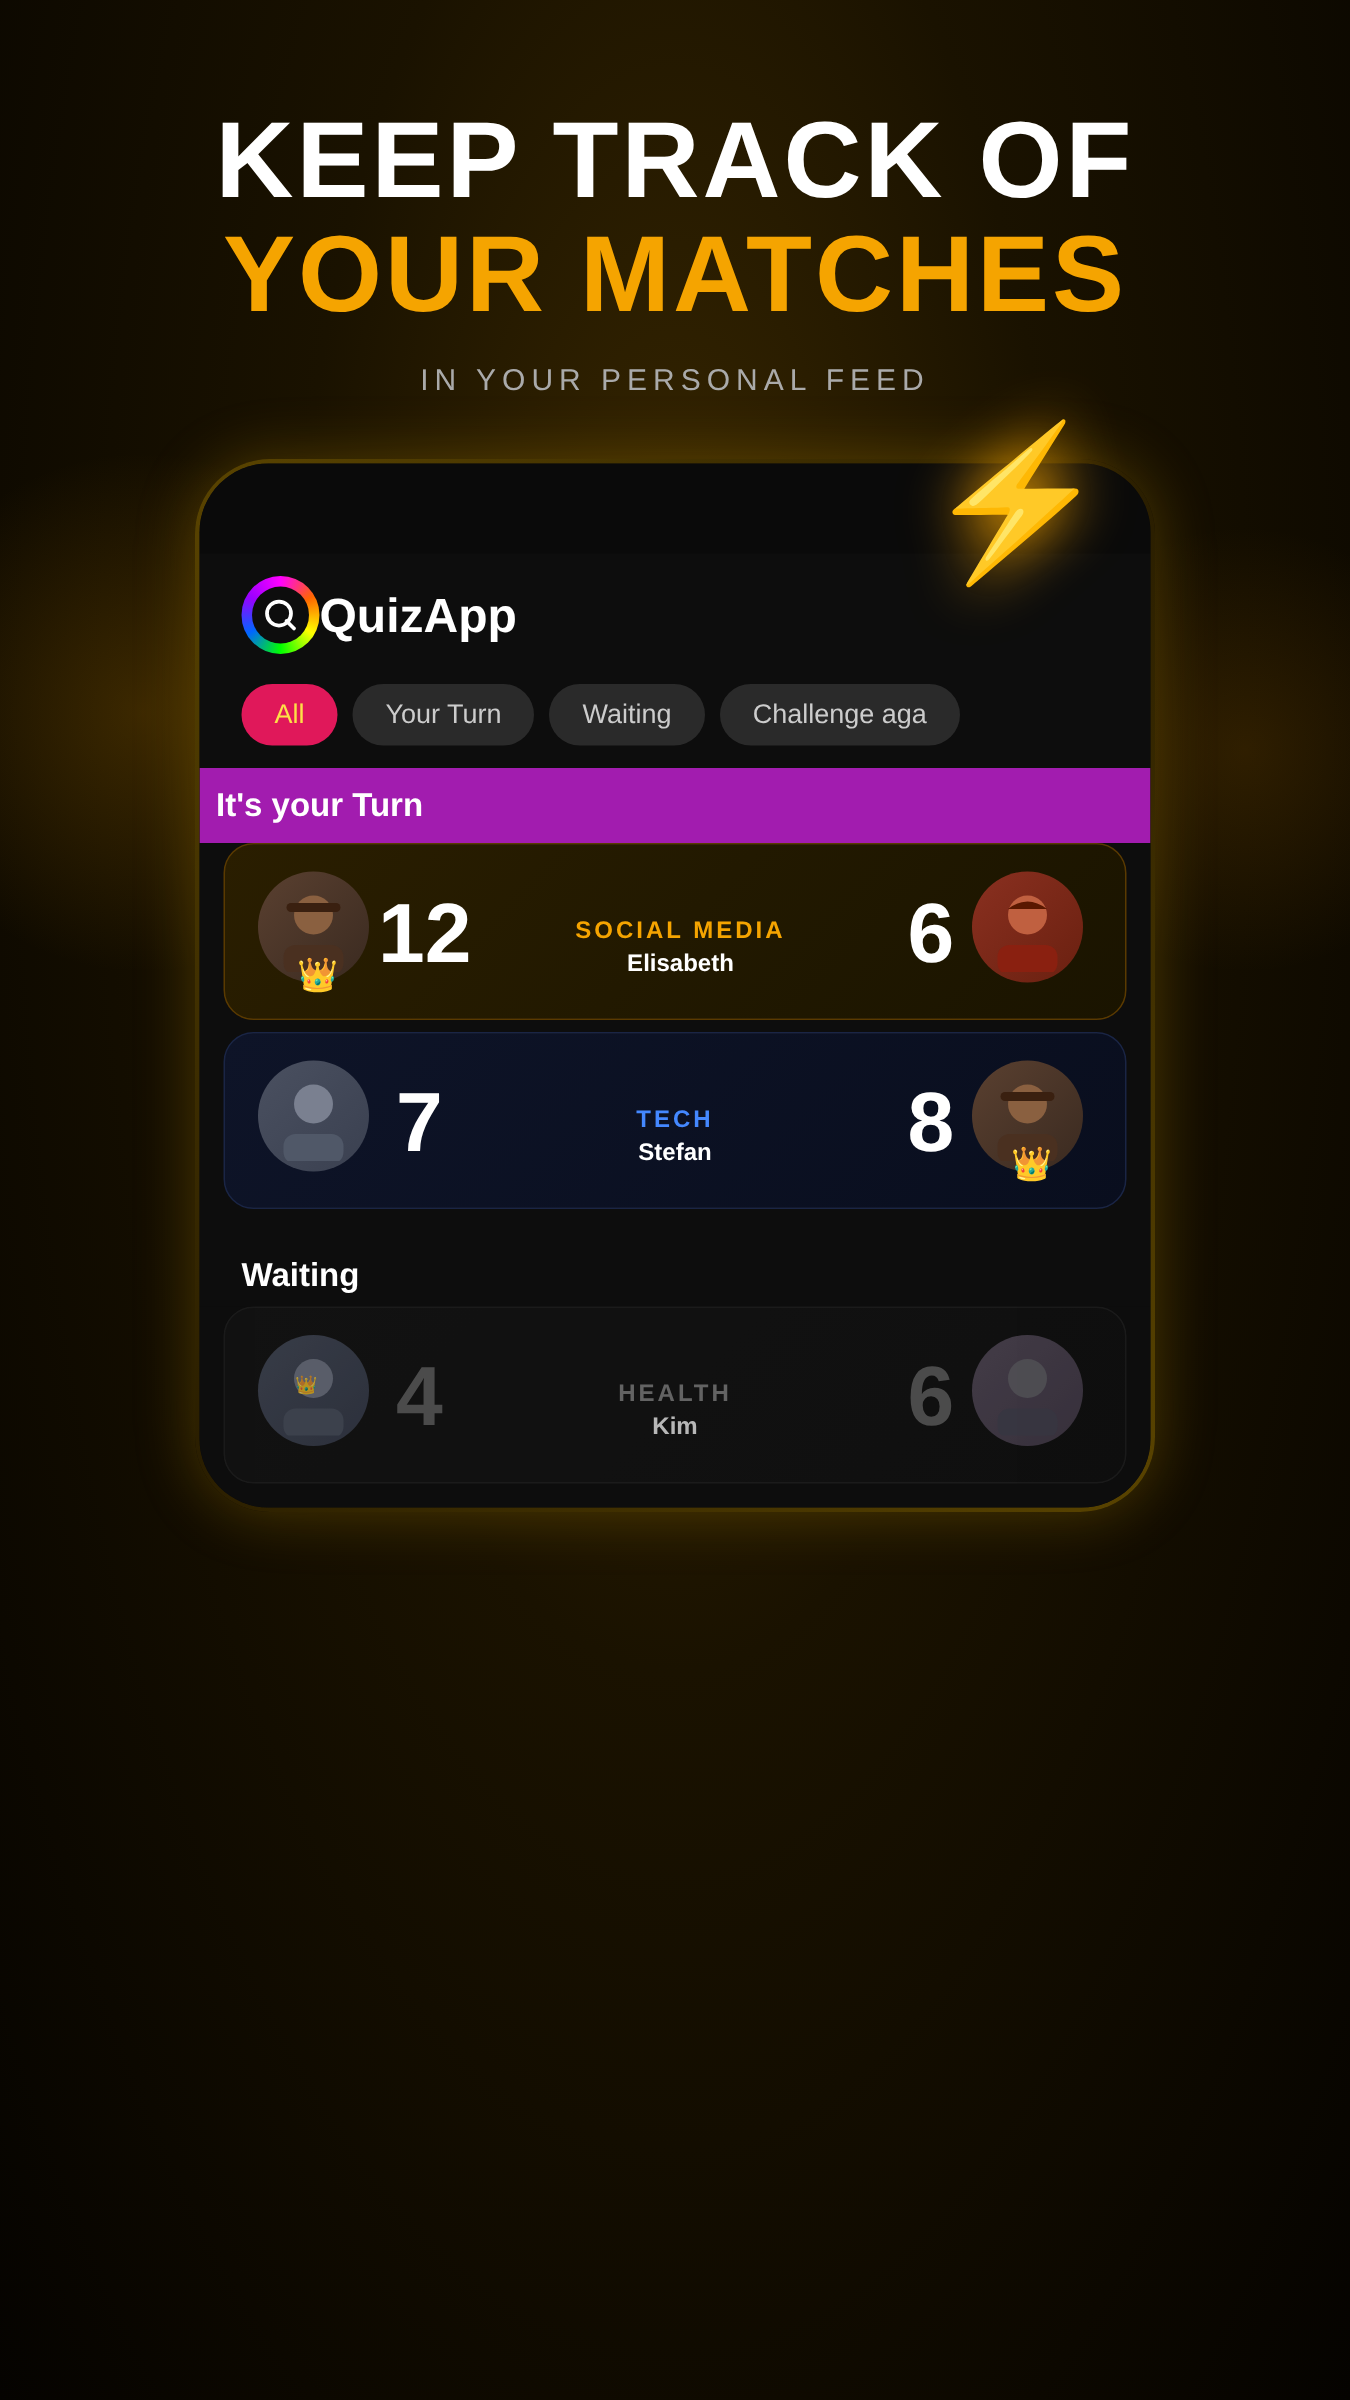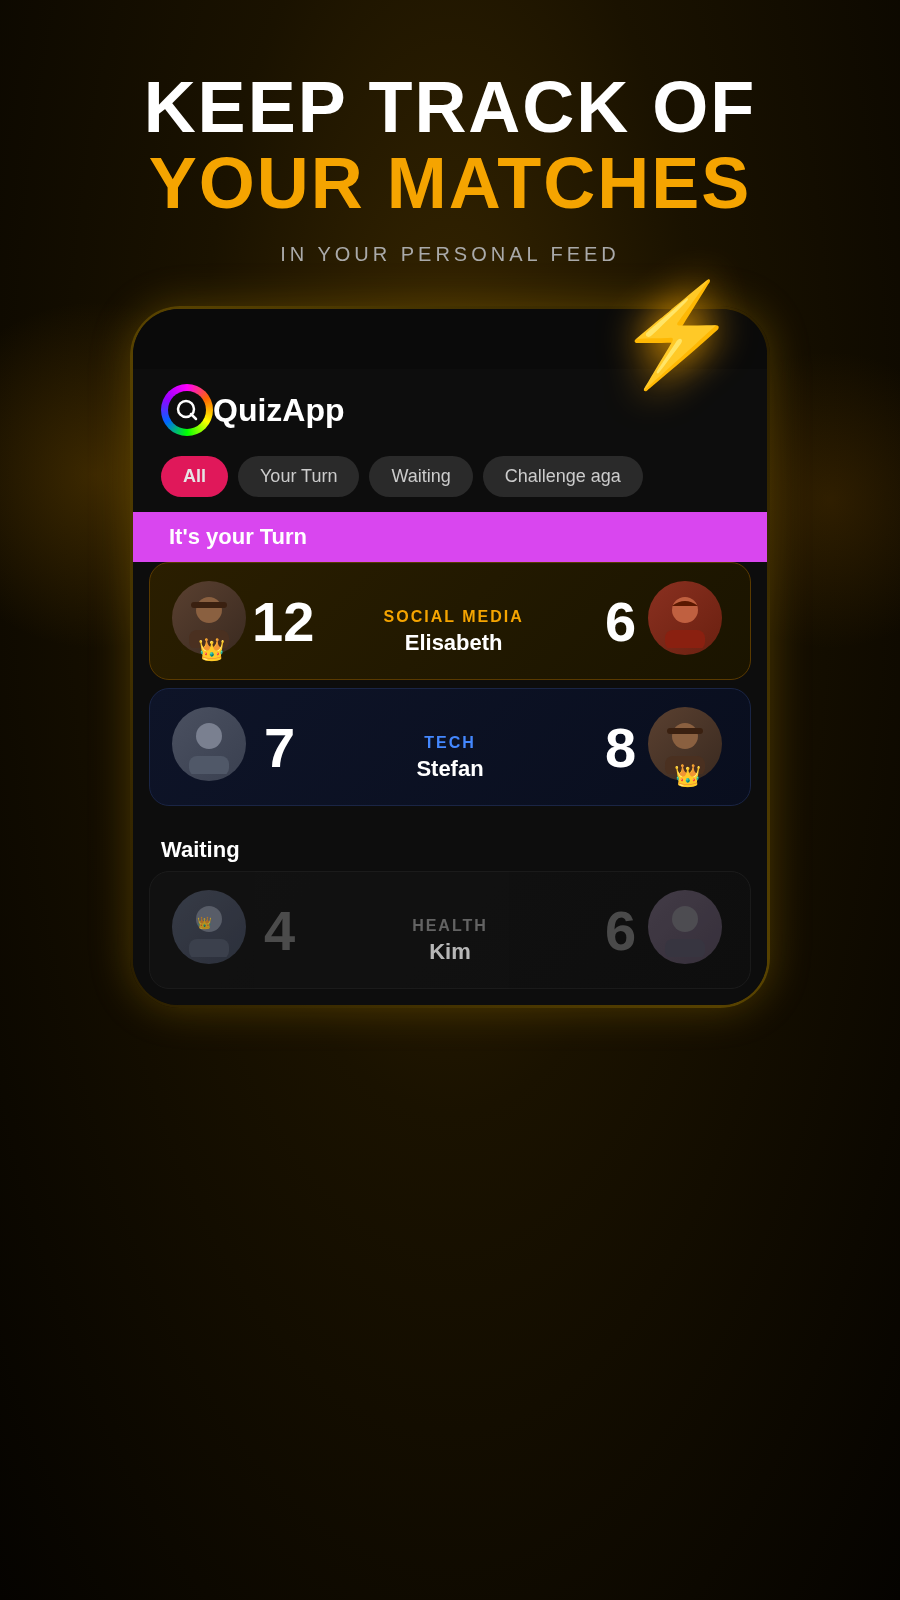--- a/index.html
+++ b/index.html
@@ -165,35 +165,34 @@
     .tab-pill {
       padding: 10px 22px;
       border-radius: 30px;
       font-size: 18px;
       font-weight: 500;
       cursor: pointer;
     }
 
     .tab-pill.active {
       background: #e0185a;
-      color: #e5e5e5;
-      font-weight: bold;
+      color: #fde047;
     }
 
     .tab-pill.inactive {
       background: #2a2a2a;
       color: #cccccc;
     }
 
     .section-header {
-      padding: 12px 36px;
+      padding: 12px 11px;
       font-size: 22px;
       color: #ffffff;
       font-weight: 600;
-      background: #d946ef;
+      background: #a21caf;
     }
 
     
     .match-cards-area {
       background: #0d0d0d;
       padding-bottom: 8px;
     }
 
     .match-card {
       margin: 0 16px 8px 16px;
@@ -287,21 +286,21 @@
       letter-spacing: 2px;
       text-transform: uppercase;
       margin-bottom: 4px;
     }
 
     .category-orange { color: #f5a400; }
     .category-blue { color: #4488ff; }
     .category-gray { color: #888888; }
 
     .match-opponent {
-      font-size: 22px;
+      font-size: 16px;
       font-weight: 700;
       color: #ffffff;
     }
 
     .waiting-section-label {
       padding: 15px 28px 8px 28px;
       font-size: 22px;
       color: #ffffff;
       font-weight: 600;
       background: #0d0d0d;

